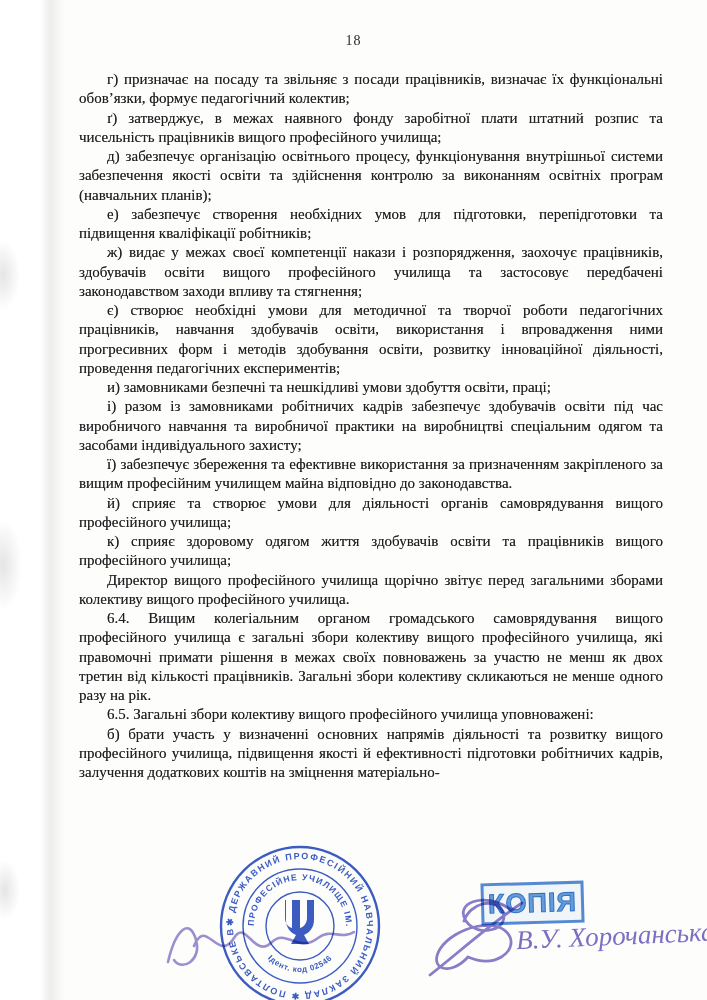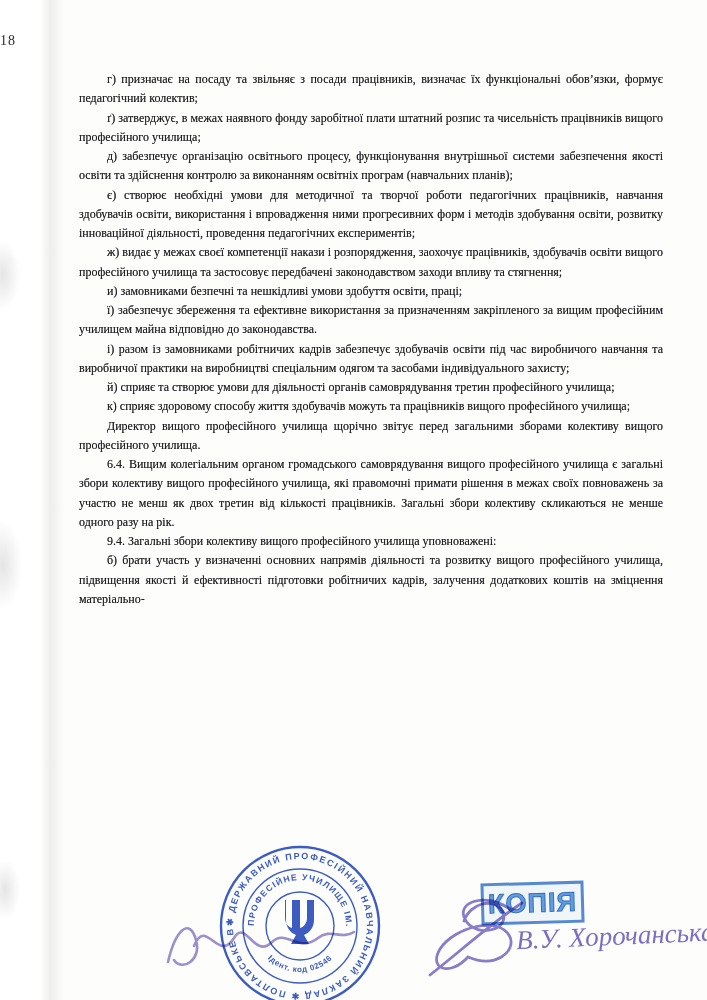--- a/index.html
+++ b/index.html
@@ -22,25 +22,25 @@
   .scan-smudge{
     position:absolute;border-radius:50%;
     background:radial-gradient(closest-side, rgba(110,110,108,0.18), rgba(110,110,108,0));
   }
   .sm1{left:-14px;top:240px;width:34px;height:70px;}
   .sm2{left:-16px;top:520px;width:38px;height:90px;}
   .sm3{left:-10px;top:860px;width:30px;height:60px;}
 
   .page-number{
     position:absolute;top:33px;left:0;width:707px;
-    text-align:left;font-size:14px;color:#2a2a2c;letter-spacing:1px;
+    text-align:center;font-size:14px;color:#2a2a2c;letter-spacing:1px;
   }
   .body-text{
     position:absolute;left:79px;top:70px;width:584px;
-    font-size:12px;line-height:19.25px;color:#202023;
+    font-size:15px;line-height:19.25px;color:#202023;
     text-align:justify;
     text-shadow:0 0 .4px rgba(20,20,25,.55);
   }
   .body-text p{margin:0;text-indent:28px;}
 
   
   .stamp{
     position:absolute;left:216px;top:842px;
     mix-blend-mode:multiply;opacity:.92;
   }
@@ -87,30 +87,31 @@
   <div class="scan-smudge sm1"></div>
   <div class="scan-smudge sm2"></div>
   <div class="scan-smudge sm3"></div>
 
   <div class="page-number">18</div>
 
   <div class="body-text">
     <p>г) призначає на посаду та звільняє з посади працівників, визначає їх функціональні обов’язки, формує педагогічний колектив;</p>
     <p>ґ) затверджує, в межах наявного фонду заробітної плати штатний розпис та чисельність працівників вищого професійного училища;</p>
     <p>д) забезпечує організацію освітнього процесу, функціонування внутрішньої системи забезпечення якості освіти та здійснення контролю за виконанням освітніх програм (навчальних планів);</p>
+    <p>е) забезпечує створення необхідних умов для підготовки, перепідготовки та підвищення кваліфікації робітників;</p>
+    <p>ж) видає у межах своєї компетенції накази і розпорядження, заохочує працівників, здобувачів освіти вищого професійного училища та застосовує передбачені законодавством заходи впливу та стягнення;</p>
     <p>є) створює необхідні умови для методичної та творчої роботи педагогічних працівників, навчання здобувачів освіти, використання і впровадження ними прогресивних форм і методів здобування освіти, розвитку інноваційної діяльності, проведення педагогічних експериментів;</p>
-    <p>ж) видає у межах своєї компетенції накази і розпорядження, заохочує працівників, здобувачів освіти вищого професійного училища та застосовує передбачені законодавством заходи впливу та стягнення;</p>
     <p>и) замовниками безпечні та нешкідливі умови здобуття освіти, праці;</p>
+    <p>і) разом із замовниками робітничих кадрів забезпечує здобувачів освіти під час виробничого навчання та виробничої практики на виробництві спеціальним одягом та засобами індивідуального захисту;</p>
     <p>ї) забезпечує збереження та ефективне використання за призначенням закріпленого за вищим професійним училищем майна відповідно до законодавства.</p>
-    <p>і) разом із замовниками робітничих кадрів забезпечує здобувачів освіти під час виробничого навчання та виробничої практики на виробництві спеціальним одягом та засобами індивідуального захисту;</p>
-    <p>й) сприяє та створює умови для діяльності органів самоврядування третин професійного училища;</p>
-    <p>к) сприяє здоровому способу життя здобувачів можуть та працівників вищого професійного училища;</p>
+    <p>й) сприяє та створює умови для діяльності органів самоврядування вищого професійного училища;</p>
+    <p>к) сприяє здоровому одягом життя здобувачів освіти та працівників вищого професійного училища;</p>
     <p>Директор вищого професійного училища щорічно звітує перед загальними зборами колективу вищого професійного училища.</p>
     <p>6.4. Вищим колегіальним органом громадського самоврядування вищого професійного училища є загальні збори колективу вищого професійного училища, які правомочні примати рішення в межах своїх повноважень за участю не менш як двох третин від кількості працівників. Загальні збори колективу скликаються не менше одного разу на рік.</p>
-    <p>9.4. Загальні збори колективу вищого професійного училища уповноважені:</p>
+    <p>6.5. Загальні збори колективу вищого професійного училища уповноважені:</p>
     <p>б) брати участь у визначенні основних напрямів діяльності та розвитку вищого професійного училища, підвищення якості й ефективності підготовки робітничих кадрів, залучення додаткових коштів на зміцнення матеріально-</p>
   </div>
 
   <svg class="stamp" width="168" height="168" viewBox="-84 -84 168 168">
     <defs>
       <path id="arcOuter" d="M -67,0 A 67,67 0 1 1 67,0 A 67,67 0 1 1 -67,0"></path>
       <path id="arcInnerTop" d="M -46,0 A 46,46 0 1 1 46,0"></path>
       <path id="arcInnerBottom" d="M -46,0 A 46,46 0 0 0 46,0"></path>
     </defs>
     <g stroke="#2b4fc0" fill="none">

